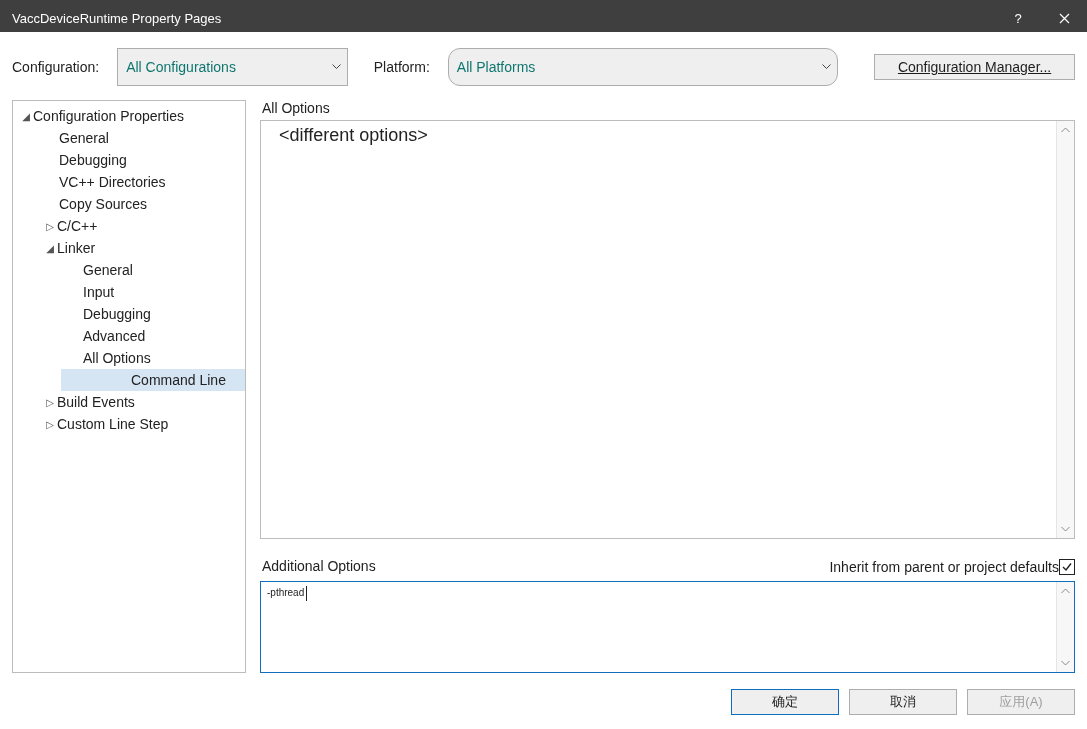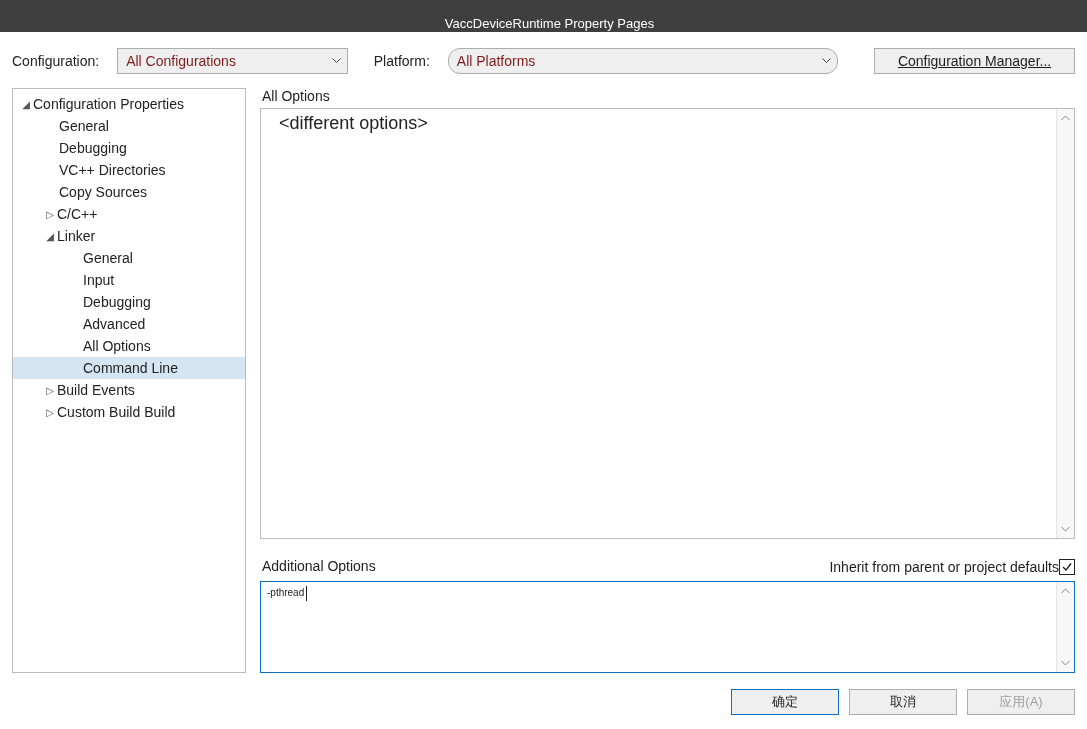--- a/index.html
+++ b/index.html
@@ -1,23 +1,23 @@
 <!DOCTYPE html>
 <html><head>
 <meta charset="utf-8">
 <style>
   * { box-sizing: border-box; font-family: "Segoe UI", Tahoma, sans-serif; }
   html, body { margin:0; padding:0; width:1087px; height:729px; background:#fff; color:#1d1d1d; font-size:13px; }
-  .titlebar { height:32px; background:#3f3f3f; color:#fff; display:flex; align-items:center; padding:16px 0 0 12px;flex-direction:column; }
+  .titlebar { height:32px; background:#3f3f3f; color:#fff; display:flex; align-items:center; padding:5px 0 0 12px; }
   .titlebar-title { flex:1; font-size:13px; }
   .titlebar-btn { width:46px; height:32px; display:flex; align-items:center; justify-content:center; color:#fff; }
   .content { padding:16px 12px 14px 12px; display:flex; flex-direction:column; height:calc(729px - 32px); }
   .toolbar-row { display:flex; align-items:center; gap:18px; margin-bottom:14px; }
   .label { font-size:14px; color:#222; }
-  .dropdown { position:relative; height:26px; border:1px solid #adadad; background:#efefef; display:flex; align-items:center; padding:0 8px; font-size:14px; color:#7f1d1d; cursor:default; }
+  .dropdown { position:relative; height:38px; border:1px solid #adadad; background:#efefef; display:flex; align-items:center; padding:0 8px; font-size:14px; color:#0f766e; cursor:default; }
   .dropdown .chev { position:absolute; right:6px; top:50%; transform:translateY(-50%); }
   #config-dd { width:235px; }
   #plat-dd { width:398px;border-radius:12px; }
   .cfg-mgr-btn { height:26px; width:205px; border:1px solid #adadad; background:#efefef; font-size:14px; display:flex; align-items:center; justify-content:center; cursor:default;text-decoration:underline; }
   .main-row { display:flex; flex:1; gap:14px; min-height:0; }
   .tree-panel { width:234px; border:1px solid #bcbcbc; background:#fff; padding:4px 0; overflow:auto; }
   .tree-item { display:flex; align-items:center; height:22px; font-size:14px; color:#222; padding-left:6px; cursor:default; white-space:nowrap; }
   .tree-item.selected { background:#d6e5f3; }
   .tree-arrow { width:14px; display:inline-flex; justify-content:center; color:#555; font-size:10px; }
   .right-panel { flex:1; display:flex; flex-direction:column; min-width:0; }
@@ -113,30 +113,30 @@
         </div>
       <div class="tree-item" style="padding-left:70px;">
           <span>Debugging</span>
         </div>
       <div class="tree-item" style="padding-left:70px;">
           <span>Advanced</span>
         </div>
       <div class="tree-item" style="padding-left:70px;">
           <span>All Options</span>
         </div>
-      <div class="tree-item selected" style="padding-left:70px;">
+      <div class="tree-item selected" style="padding-left:70px;margin-left:48px;">
           <span>Command Line</span>
         </div>
       <div class="tree-item" style="padding-left:30px;">
         <span class="tree-arrow">▷</span>
         <span>Build Events</span>
       </div>
       <div class="tree-item" style="padding-left:30px;">
         <span class="tree-arrow">▷</span>
-        <span>Custom Build Build</span>
+        <span>Custom Line Step</span>
       </div>
     </div>
 
     <div class="right-panel">
       <div class="section-label">All Options</div>
       <div class="all-opts-box">
         <span>&lt;different options&gt;</span>
         <div class="scroll-track">
           <div class="scroll-arrow">
               <svg width="9" height="6" viewBox="0 0 9 6">

